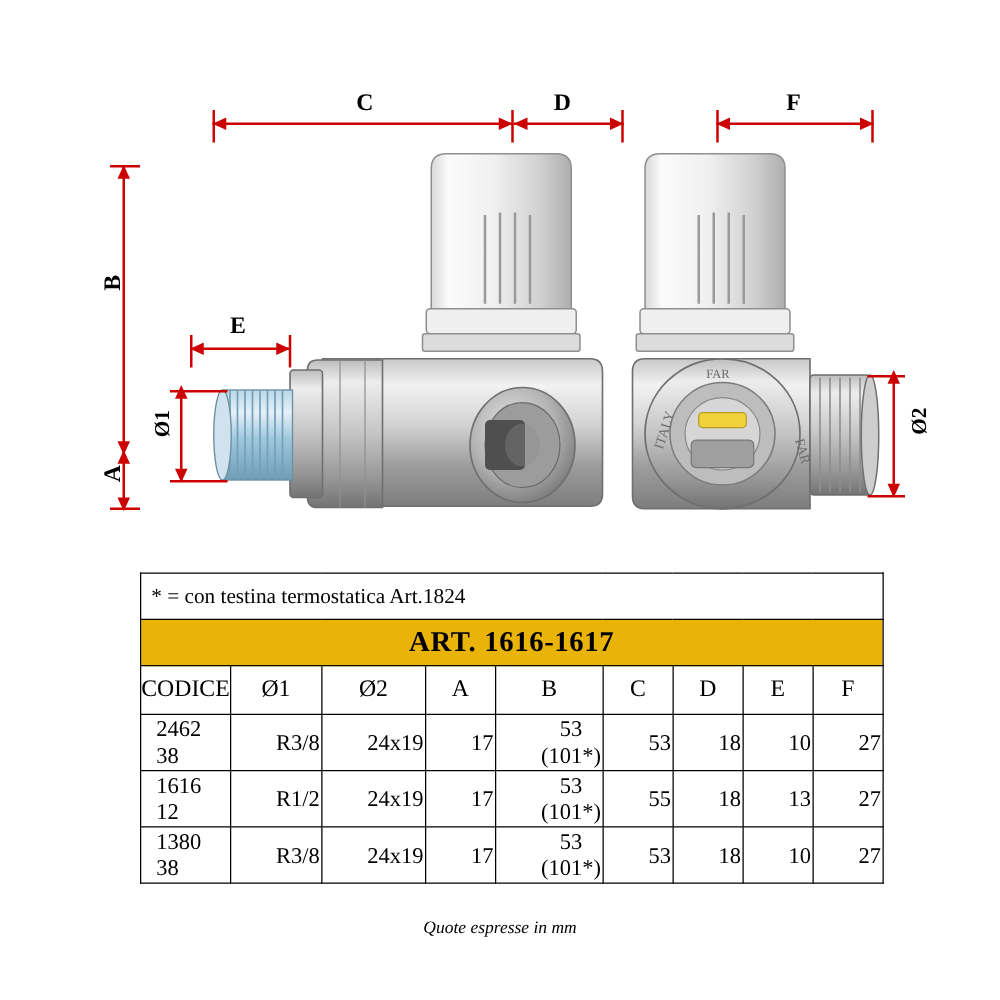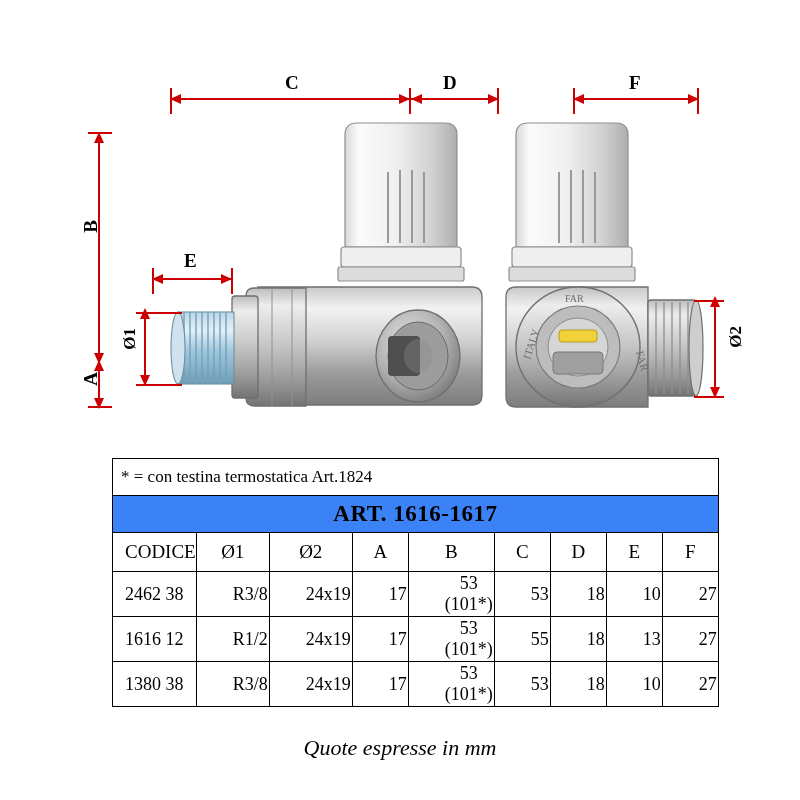--- a/index.html
+++ b/index.html
@@ -17,27 +17,27 @@
   .ar-l{border-top:5px solid transparent;border-bottom:5px solid transparent;border-right:11px solid #cc0000;}
   .ar-r{border-top:5px solid transparent;border-bottom:5px solid transparent;border-left:11px solid #cc0000;}
   .ar-u{border-left:5px solid transparent;border-right:5px solid transparent;border-bottom:11px solid #cc0000;}
   .ar-d{border-left:5px solid transparent;border-right:5px solid transparent;border-top:11px solid #cc0000;}
 
   
   #tablewrap{position:absolute;left:112px;top:458px;width:586px;}
   table{border-collapse:collapse;width:100%;}
   td,th{border:1px solid #000;font-family:"Liberation Serif",serif;}
   .note-row td{text-align:left;padding:5px 8px;font-size:17px;height:26px;}
-  .art-row td{text-align:center;font-size:23px;font-weight:bold;background:#3b82f6;height:34px;letter-spacing:.5px;}
+  .art-row td{text-align:center;font-size:23px;font-weight:bold;background:#eab308;height:34px;letter-spacing:.5px;}
   .head-row td{text-align:center;font-size:19px;height:34px;padding:2px 0;}
-  .head-row td.lft{text-align:left;padding-left:12px;}
+  .head-row td.lft{text-align:left;}
   .data-row td{text-align:center;font-size:18px;height:32px;padding-left:36px;}
   .data-row td.lft{text-align:left;padding-left:12px;}
   #quote{position:absolute;left:0;top:735px;width:800px;text-align:center;font-style:italic;
-         font-size:22px;font-family:"Liberation Serif",serif;}
+         font-size:14px;font-family:"Liberation Serif",serif;}
 
   
   #drawing{position:absolute;left:0;top:0;width:800px;height:450px;}
 </style>
 </head>
 <body>
 
 <div id="page">
 
   <div id="drawing">

